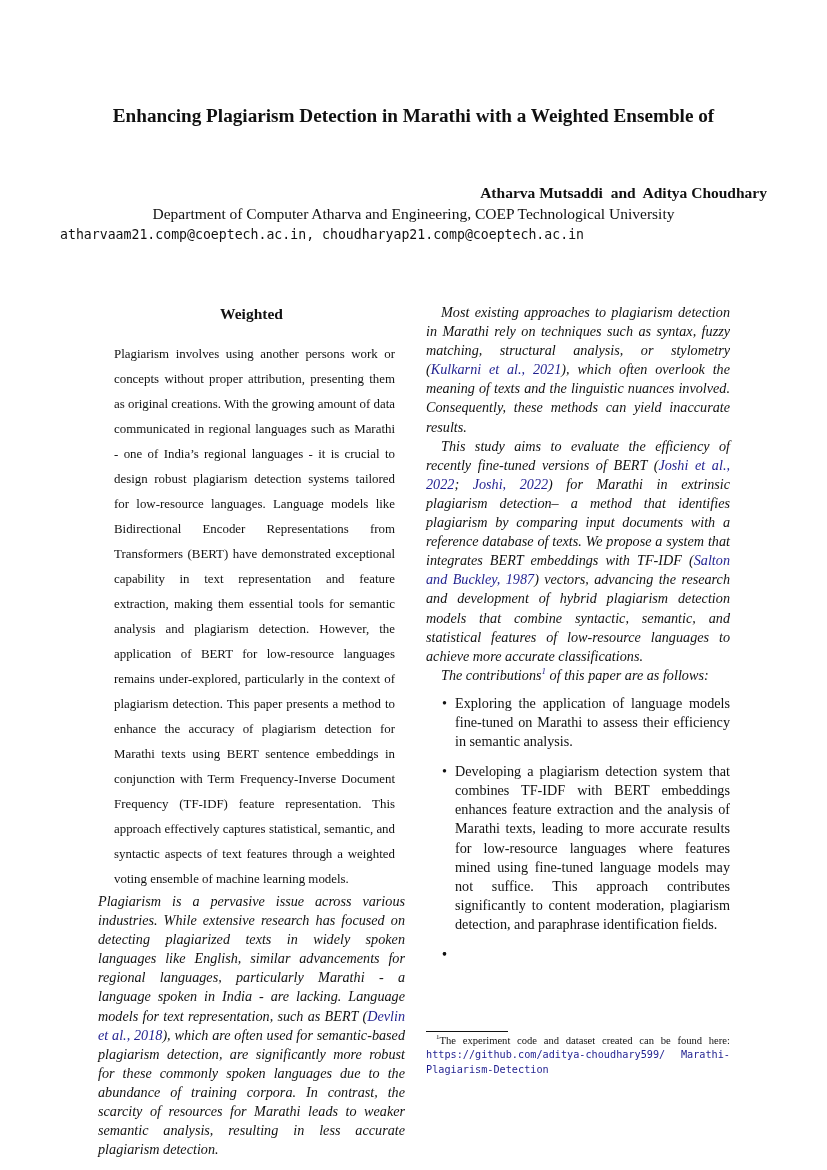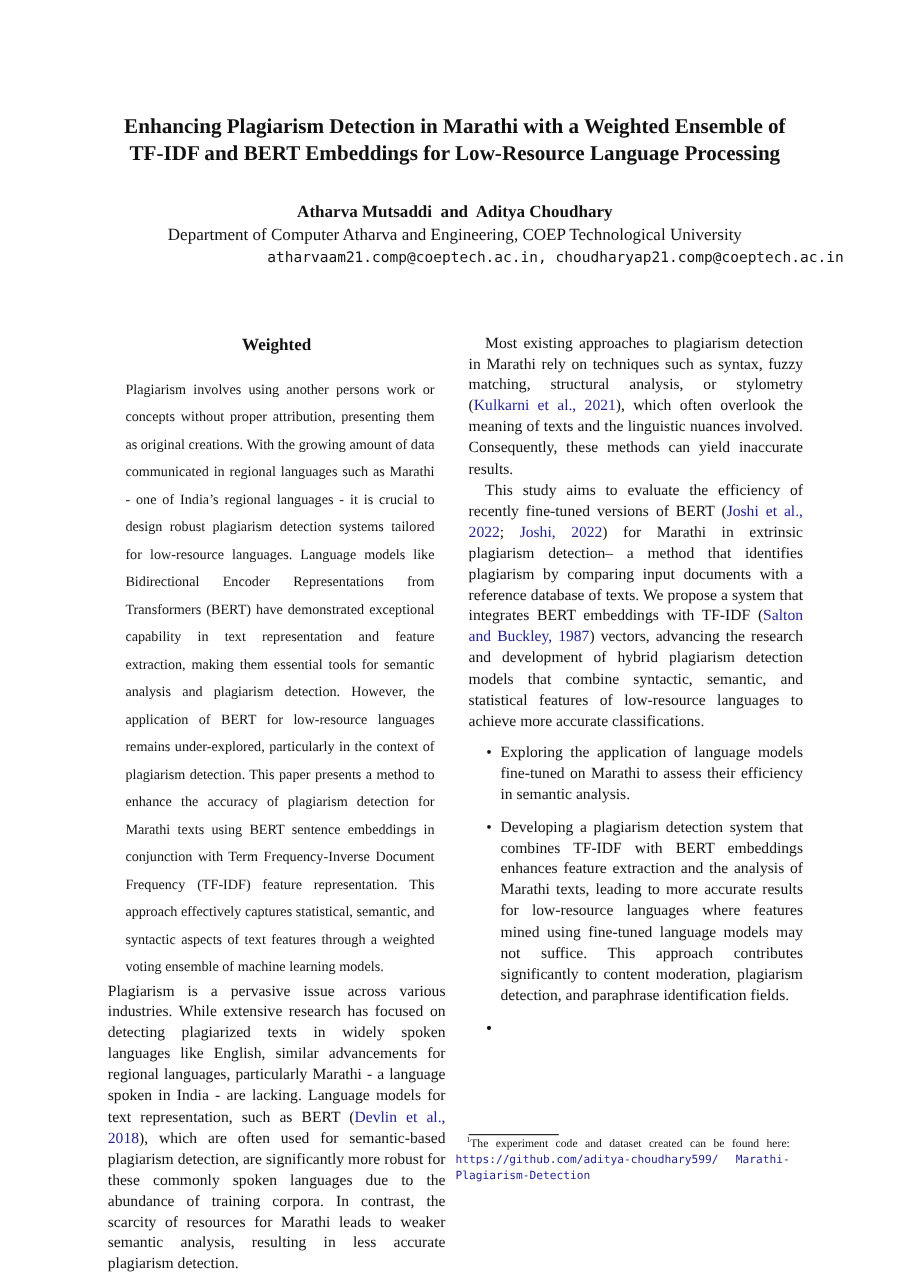--- a/index.html
+++ b/index.html
@@ -1,65 +1,65 @@
 <!DOCTYPE html>
 <html><head>
 <meta charset="utf-8">
 <style>
   html, body { margin: 0; padding: 0; background: #ffffff; }
   body { width: 827px; height: 1170px; position: relative; overflow: hidden;
          font-family: "Liberation Serif", "DejaVu Serif", serif; color: #111; }
   .title { position: absolute; left: 60px; width: 707px; top: 104px; text-align: center;
            font-weight: bold; font-size: 19.2px; line-height: 24px; }
-  .authors { position: absolute; left: 60px; width: 707px; top: 183px; text-align: center;
+  .authors { position: absolute; left: 60px; width: 707px; top: 183px; text-align: right;
              font-weight: bold; font-size: 15.5px; line-height: 20px; }
   .affil { position: absolute; left: 60px; width: 707px; top: 204px; text-align: center;
            font-size: 15.5px; line-height: 20px; }
-  .emails { position: absolute; left: 60px; width: 707px; top: 225px; text-align: right;
+  .emails { position: absolute; left: 60px; width: 707px; top: 225px; text-align: left;
             font-family: "DejaVu Sans Mono", "Liberation Mono", monospace; font-size: 13.2px; line-height: 20px; }
   .col-left { position: absolute; left: 98px; width: 307px; top: 300px; }
   .col-right { position: absolute; left: 426px; width: 304px; top: 303px; }
   .abs-head { text-align: center; font-weight: bold; font-size: 15.5px; line-height: 20px; margin: 4px 0 18px 0; }
   .abs-body { margin: 0 10px 0 16px; font-size: 12.9px; line-height: 25px; text-align: justify; hyphens: manual; }
   .sec-head { font-weight: bold; font-size: 15.5px; line-height: 20px; margin: 23px 0 12px 0; }
   .sec-head .num { display: inline-block; width: 24px; }
-  .para { font-size: 14.2px; line-height: 19.1px; text-align: justify; margin: 0; }
+  .para { font-size: 14.2px; line-height: 19.1px; text-align: justify; margin: 0; font-style: italic; }
   .para.indent { text-indent: 15px; }
   .cite { color: #1f1f8f; }
   sup.fn { color: #1f1f8f; font-size: 9px; vertical-align: super; line-height: 0; }
   ul.contrib { list-style: none; margin: 9px 0 0 0; padding: 0; }
   ul.contrib li { position: relative; padding-left: 29px; font-size: 14.2px; line-height: 19.1px;
                   text-align: justify; margin-bottom: 11px; }
   ul.contrib li .bullet { position: absolute; left: 16px; top: 0; }
   .fn-rule { position: absolute; left: 426px; top: 1031px; width: 82px; height: 1px; background: #111; }
-  .footnote { position: absolute; left: 414px; width: 304px; top: 1034px; font-size: 10.6px; line-height: 14.4px; text-align: justify; }
+  .footnote { position: absolute; left: 426px; width: 304px; top: 1034px; font-size: 10.6px; line-height: 14.4px; text-align: justify; }
   .footnote .fnmark { font-size: 7px; vertical-align: super; line-height: 0; }
   .footnote .url { font-family: "DejaVu Sans Mono", "Liberation Mono", monospace; font-size: 10.2px; color: #1f1f8f; }
 </style>
 </head>
 <body>
 
 <div class="title">
   <div>Enhancing Plagiarism Detection in Marathi with a Weighted Ensemble of</div>
-  <div>TF-IDF and BERT Embeddings for Low-Resource Language Processing</div>
 </div>
 <div class="authors" style="white-space:pre;">Atharva Mutsaddi  and  Aditya Choudhary</div>
 <div class="affil">Department of Computer Atharva and Engineering, COEP Technological University</div>
 <div class="emails">atharvaam21.comp@coeptech.ac.in, choudharyap21.comp@coeptech.ac.in</div>
 
 <div class="col-left">
   <div class="abs-head">Weighted</div>
   <p class="abs-body">Plagiarism involves using another persons work or concepts without proper attribution, presenting them as original creations. With the growing amount of data communicated in regional languages such as Marathi - one of India’s regional languages - it is crucial to design robust plagiarism detection systems tailored for low-resource languages. Language models like Bidirectional Encoder Representations from Transformers (BERT) have demonstrated exceptional capability in text representation and feature extraction, making them essential tools for semantic analysis and plagiarism detection. However, the application of BERT for low-resource languages remains under-explored, particularly in the context of plagiarism detection.  This paper presents a method to enhance the accuracy of plagiarism detection for Marathi texts using BERT sentence embeddings in conjunction with Term Frequency-Inverse Document Frequency (TF-IDF) feature representation. This approach effectively captures statistical, semantic, and syntactic aspects of text features through a weighted voting ensemble of machine learning models.</p>
 
   <p class="para"><span>Plagiarism is a pervasive issue across various industries. While extensive research has focused on detecting plagiarized texts in widely spoken languages like English, similar advancements for regional languages, particularly Marathi - a language spoken in India - are lacking. Language models for text representation, such as BERT (</span><a class="cite">Devlin et al., 2018</a><span>), which are often used for semantic-based plagiarism detection, are significantly more robust for these commonly spoken languages due to the abundance of training corpora. In contrast, the scarcity of resources for Marathi leads to weaker semantic analysis, resulting in less accurate plagiarism detection.</span></p>
 </div>
 
 <div class="col-right">
   <p class="para indent"><span>Most existing approaches to plagiarism detection in Marathi rely on techniques such as syntax, fuzzy matching, structural analysis, or stylometry (</span><a class="cite">Kulkarni et al., 2021</a><span>), which often overlook the meaning of texts and the linguistic nuances involved. Consequently, these methods can yield inaccurate results.</span></p>
   <p class="para indent"><span>This study aims to evaluate the efficiency of recently fine-tuned versions of BERT (</span><a class="cite">Joshi et al., 2022</a><span>; </span><a class="cite">Joshi, 2022</a><span>) for Marathi in extrinsic plagiarism detection– a method that identifies plagiarism by comparing input documents with a reference database of texts.  We propose a system that integrates BERT embeddings with TF-IDF (</span><a class="cite">Salton and Buckley, 1987</a><span>) vectors, advancing the research and development of hybrid plagiarism detection models that combine syntactic, semantic, and statistical features of low-resource languages to achieve more accurate classifications.</span></p>
+  <p class="para indent"><span>The contributions</span><sup class="fn">1</sup><span> of this paper are as follows:</span></p>
   <ul class="contrib">
     <li><span class="bullet">•</span><span>Exploring the application of language models fine-tuned on Marathi to assess their efficiency in semantic analysis.</span></li>
     <li><span class="bullet">•</span><span>Developing a plagiarism detection system that combines TF-IDF with BERT embeddings enhances feature extraction and the analysis of Marathi texts, leading to more accurate results for low-resource languages where features mined using fine-tuned language models may not suffice. This approach contributes significantly to content moderation, plagiarism detection, and paraphrase identification fields.</span></li>
     <li><span class="bullet">•</span></li>
     <li><span class="bullet">•</span></li>
   </ul>
 </div>
 
 <div class="fn-rule"></div>
 <div class="footnote">

